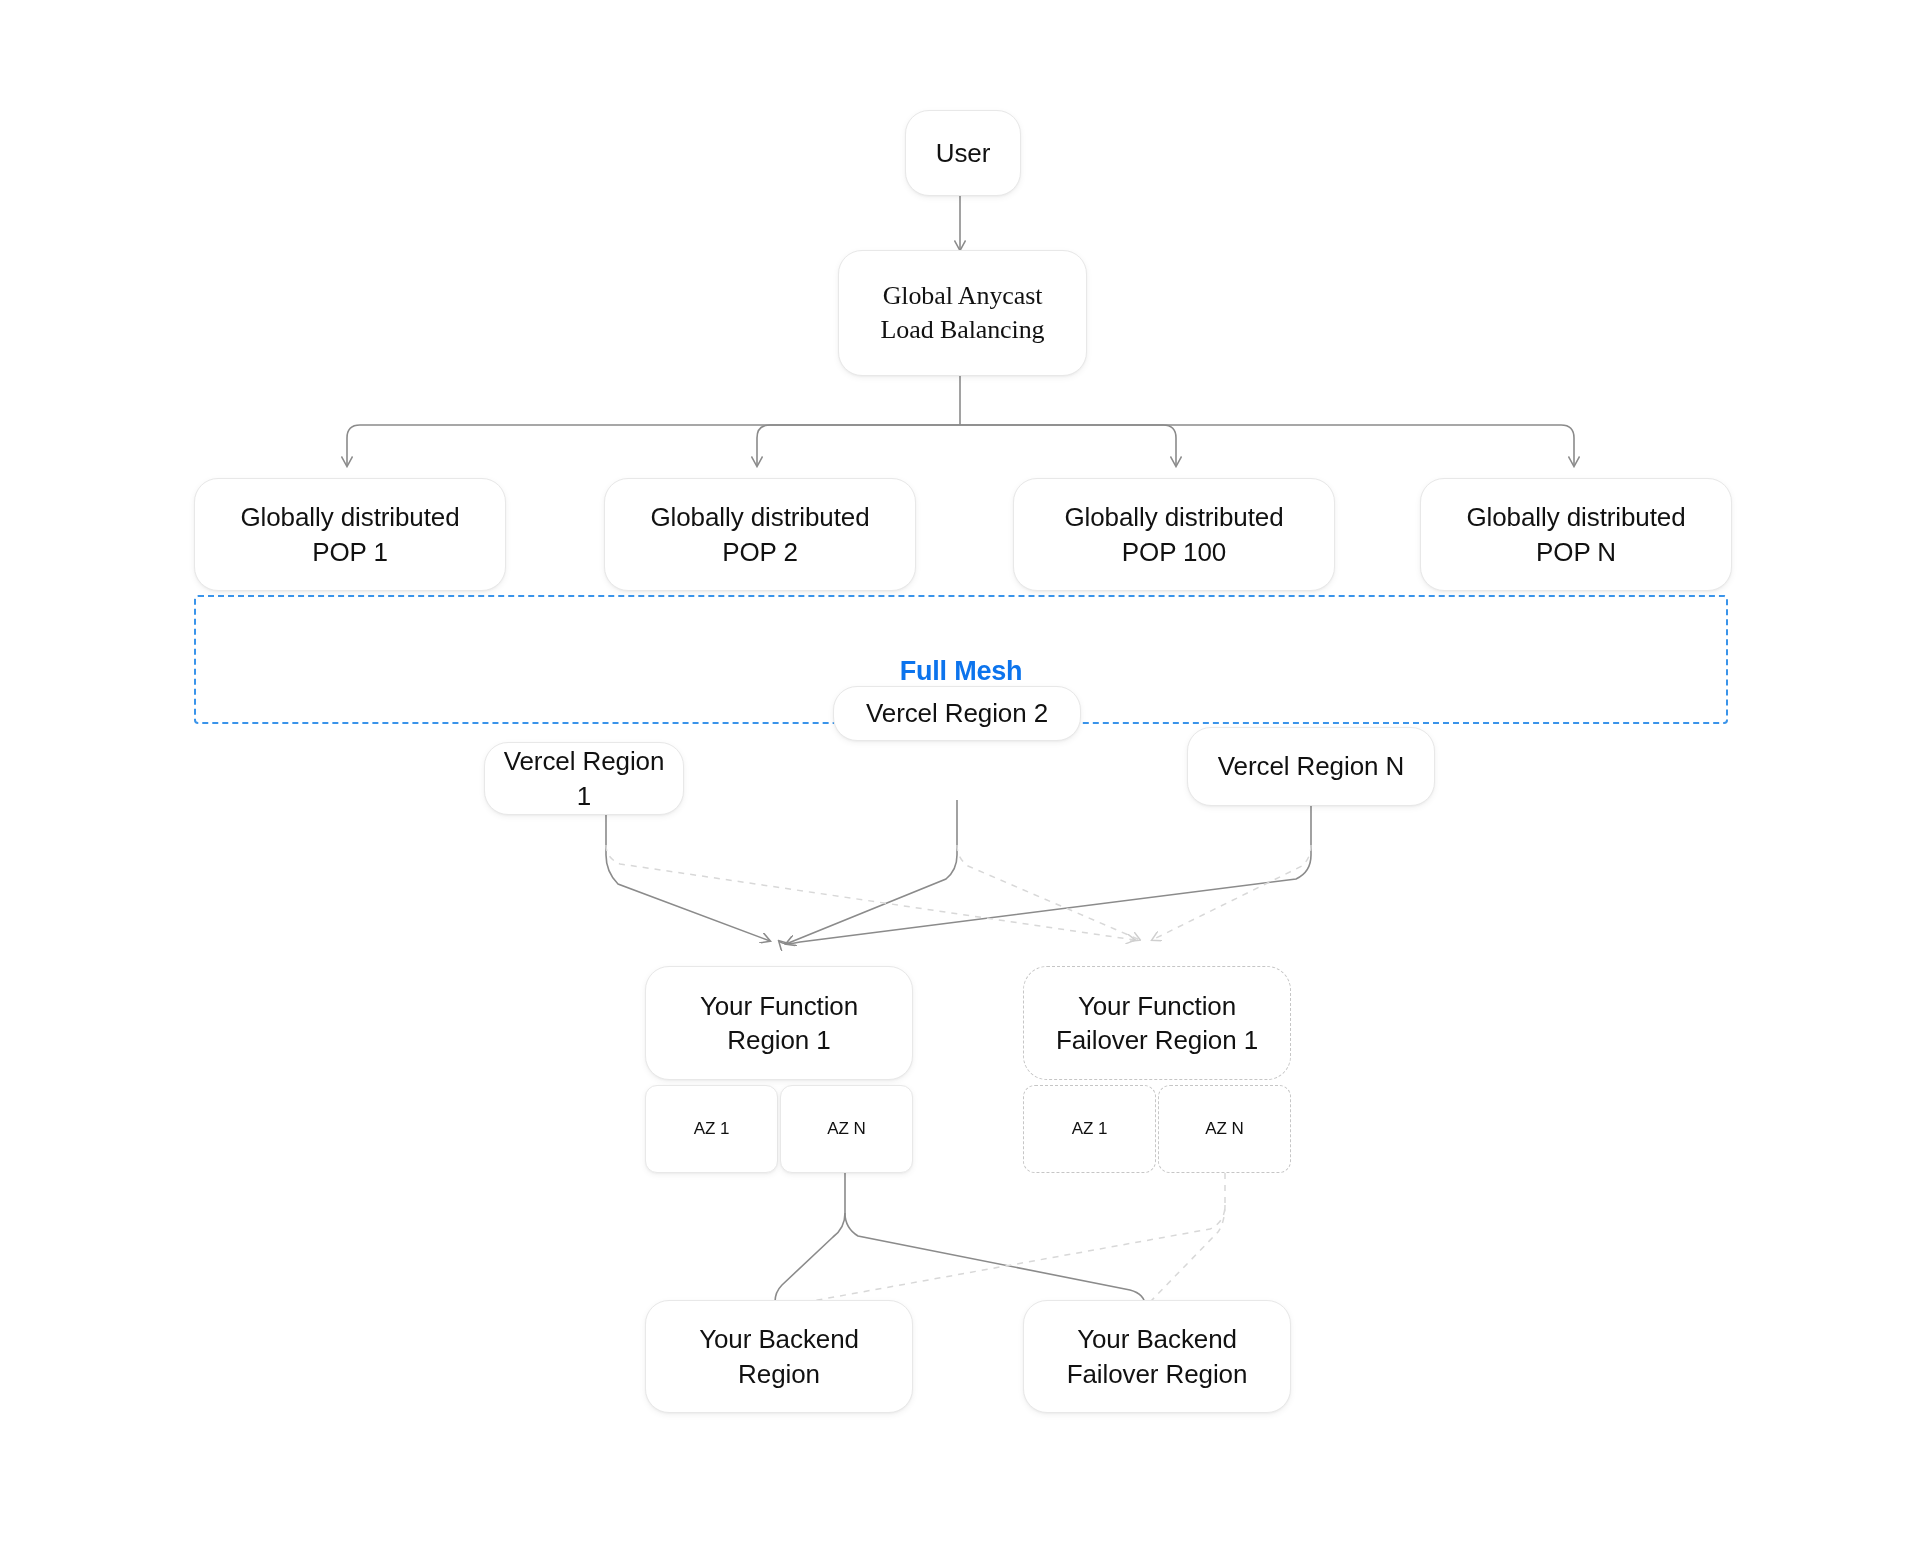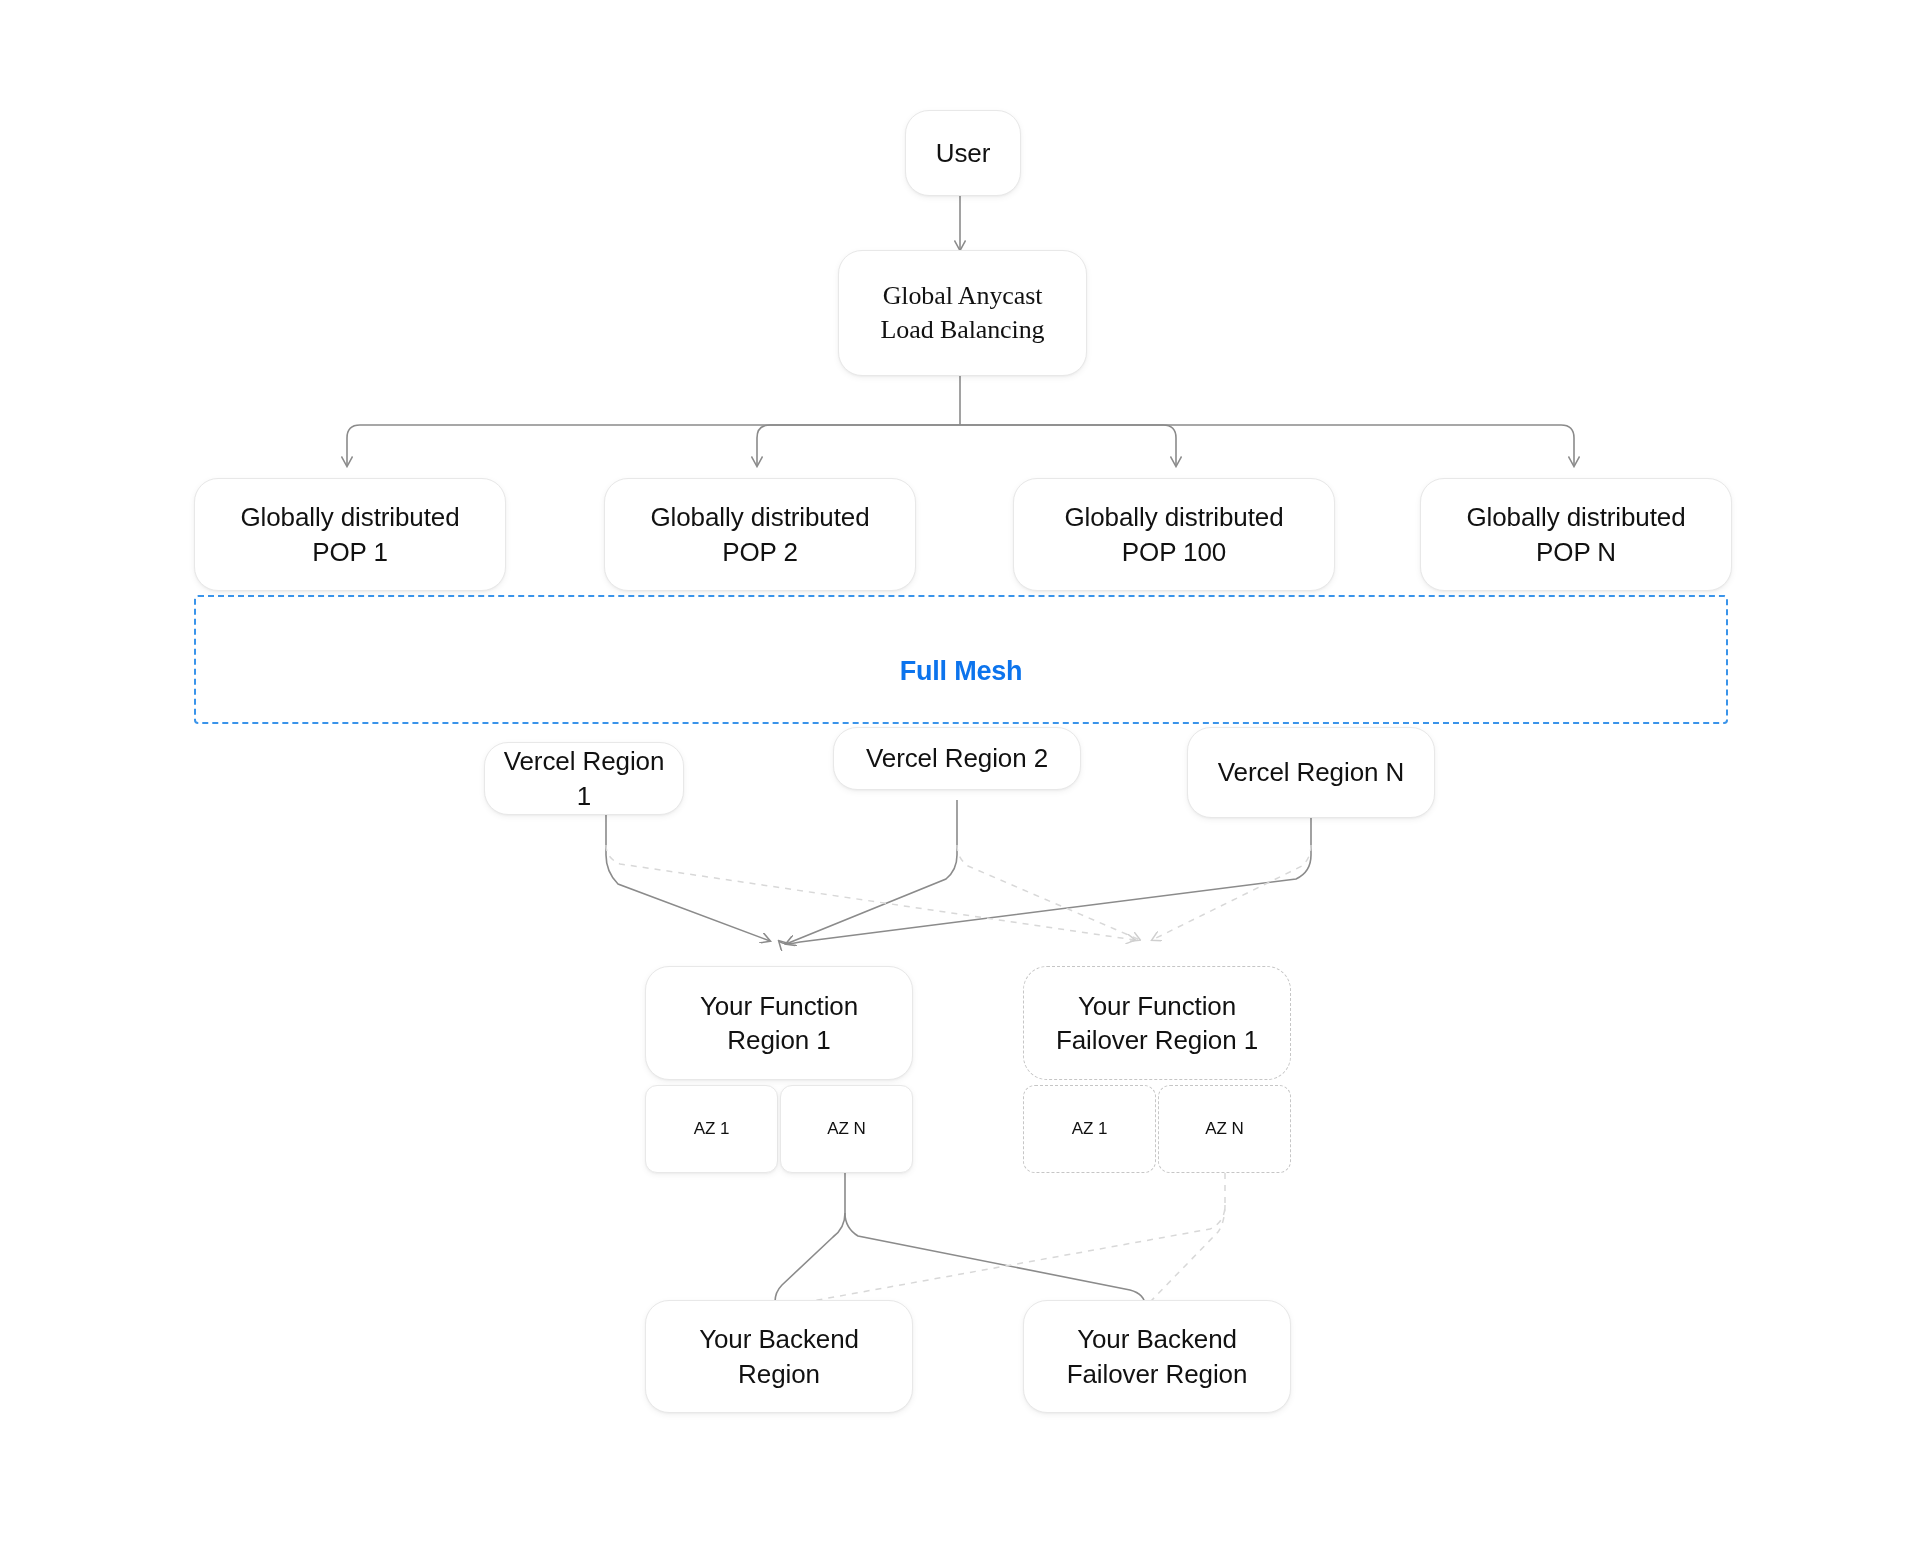--- a/index.html
+++ b/index.html
@@ -151,25 +151,25 @@
   </div>
 
   <div class="mesh" style="left:194px; top:595px; width:1534px; height:129px;">
     <span class="mesh-label">Full Mesh</span>
   </div>
 
   <div class="node" style="left:484px; top:742px; width:200px; height:73px;align-items:center;">
     <span>Vercel Region 1</span>
   </div>
 
-  <div class="node" style="left:833px; top:727px; width:248px; height:63px;">
+  <div class="node" style="left:833px; top:686px; width:248px; height:55px;">
     <span>Vercel Region 2</span>
   </div>
 
-  <div class="node" style="left:1187px; top:727px; width:248px; height:91px;text-align:right;">
+  <div class="node" style="left:1187px; top:727px; width:248px; height:79px;text-align:right;">
     <span>Vercel Region N</span>
   </div>
 
   <div class="node" style="left:645px; top:966px; width:268px; height:114px;">
     <span>Your Function
 Region 1</span>
   </div>
 
   <div class="node dashed" style="left:1023px; top:966px; width:268px; height:114px;">
     <span>Your Function

